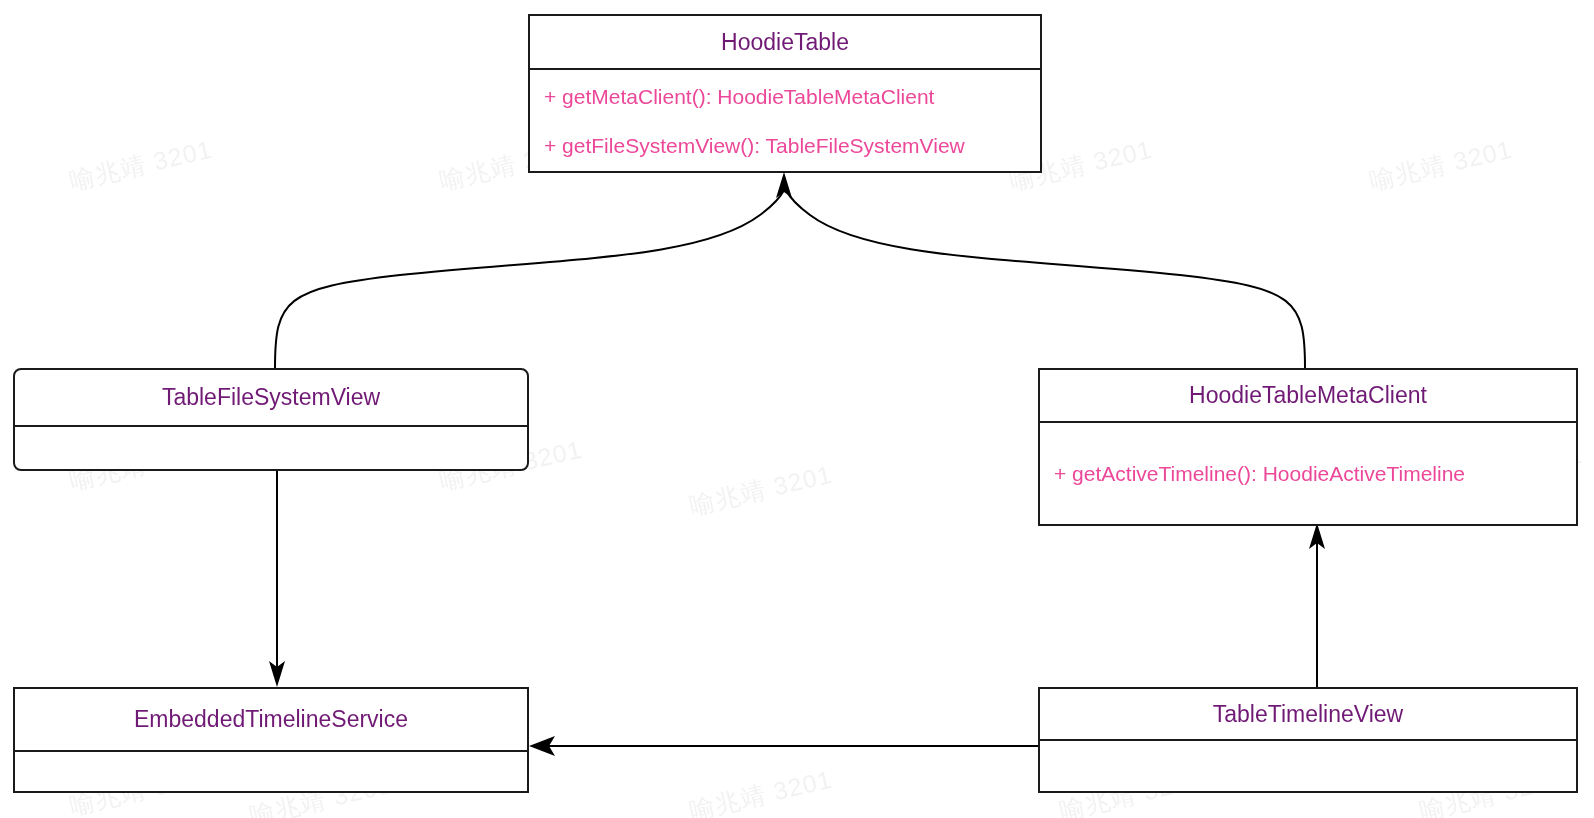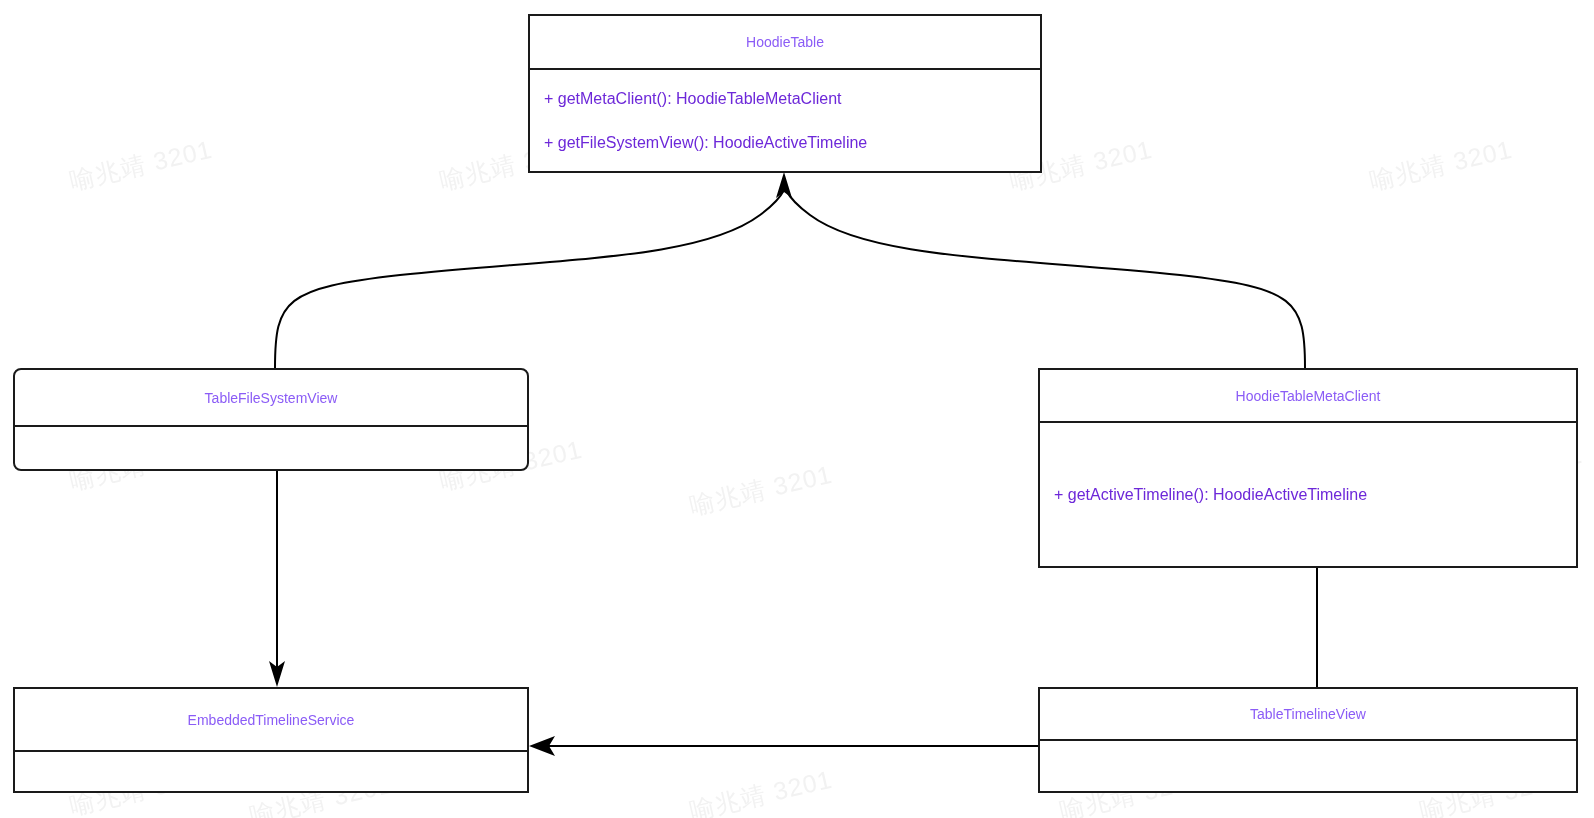--- a/index.html
+++ b/index.html
@@ -64,54 +64,54 @@
     background: #ffffff;
     z-index: 2;
     display: flex;
     flex-direction: column;
   }
   .uml-name {
     box-sizing: border-box;
     display: flex;
     align-items: center;
     justify-content: center;
-    font-size: 14px;
-    color: #8b5cf6;
+    font-size: 23px;
+    color: #701a75;
     text-align: center;
     padding: 0 8px;
     white-space: nowrap;
   }
   .uml-members {
     box-sizing: border-box;
     border-top: 2px solid #1a1a1a;
     flex: 1 1 auto;
     display: flex;
     flex-direction: column;
     justify-content: center;
   }
   .uml-member {
-    font-size: 16px;
-    color: #6d28d9;
+    font-size: 21px;
+    color: #ec4899;
     padding: 0 14px;
     white-space: nowrap;
     line-height: 1.0;
   }
   .uml-members.empty {
     min-height: 20px;
   }
 
   
   #box-hoodie-table       { left: 528px;  top: 14px;  width: 514px; height: 159px; }
   #box-hoodie-table .uml-name    { height: 52px; }
   #box-hoodie-table .uml-member  { padding-top: 14px; padding-bottom: 14px; }
 
   #box-tablefilesystemview { left: 13px;  top: 368px; width: 516px; height: 103px; border-radius: 8px; }
   #box-tablefilesystemview .uml-name { height: 55px; }
 
-  #box-hoodietablemetaclient { left: 1038px; top: 368px; width: 540px; height: 200px; }
+  #box-hoodietablemetaclient { left: 1038px; top: 368px; width: 540px; height: 158px; }
   #box-hoodietablemetaclient .uml-name   { height: 51px; }
   #box-hoodietablemetaclient .uml-member { padding-top: 13px; padding-bottom: 13px; }
 
   #box-embeddedtimelineservice { left: 13px; top: 687px; width: 516px; height: 106px; }
   #box-embeddedtimelineservice .uml-name { height: 61px; }
 
   #box-tabletimelineview { left: 1038px; top: 687px; width: 540px; height: 106px; }
   #box-tabletimelineview .uml-name { height: 50px; border-radius: 10px; }
 </style>
 </head>
@@ -160,21 +160,21 @@
     <g>
       <line x1="1038" y1="746" x2="545" y2="746"></line>
       <polygon class="arrowhead" points="529,746 555,736 549,746 555,756"></polygon>
     </g>
   </svg>
 
   <div class="uml-class" id="box-hoodie-table">
     <div class="uml-name">HoodieTable</div>
     <div class="uml-members">
       <div class="uml-member">+ getMetaClient(): HoodieTableMetaClient</div>
-      <div class="uml-member">+ getFileSystemView(): HoodieActiveTimeline</div>
+      <div class="uml-member">+ getFileSystemView(): TableFileSystemView</div>
     </div>
   </div>
 
   <div class="uml-class" id="box-tablefilesystemview">
     <div class="uml-name">TableFileSystemView</div>
     <div class="uml-members empty"></div>
   </div>
 
   <div class="uml-class" id="box-hoodietablemetaclient">
     <div class="uml-name">HoodieTableMetaClient</div>

